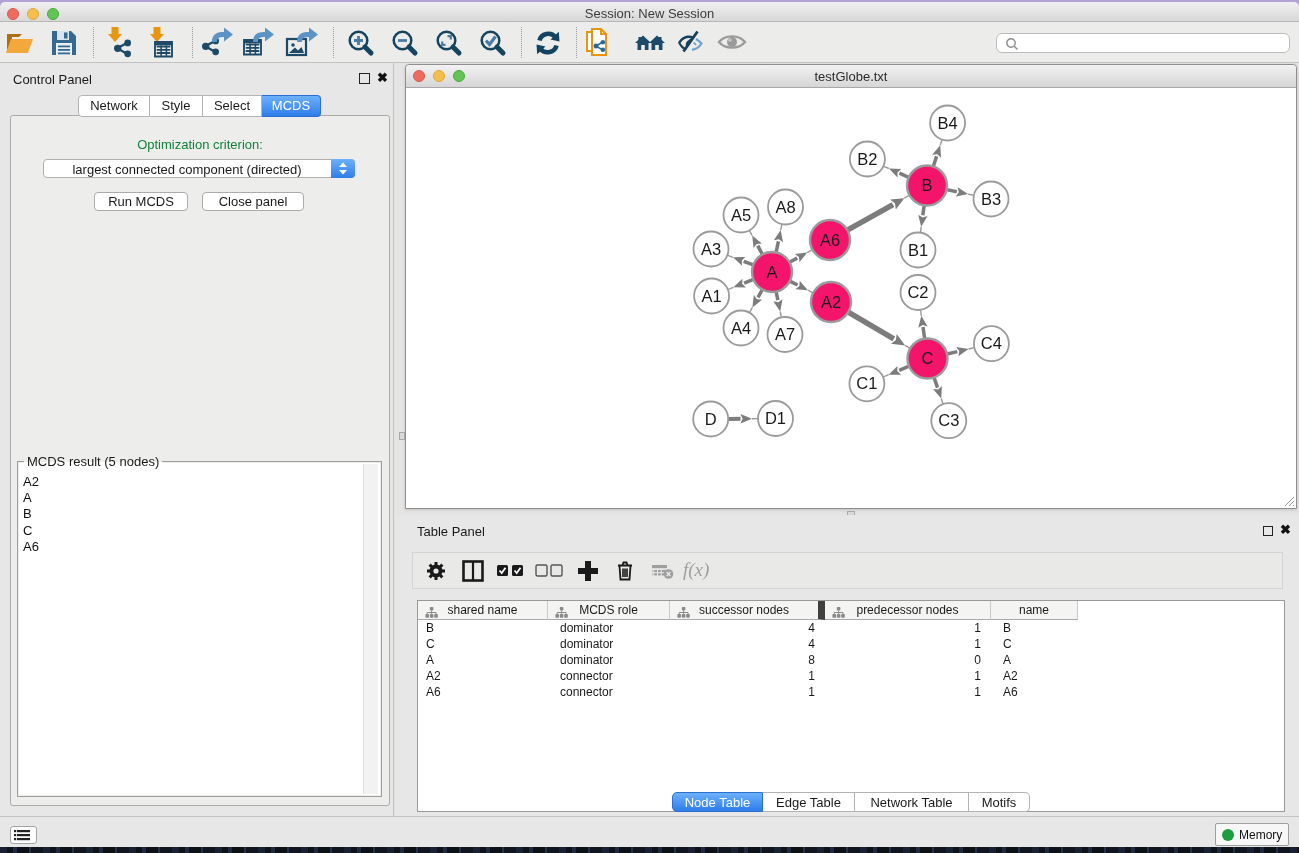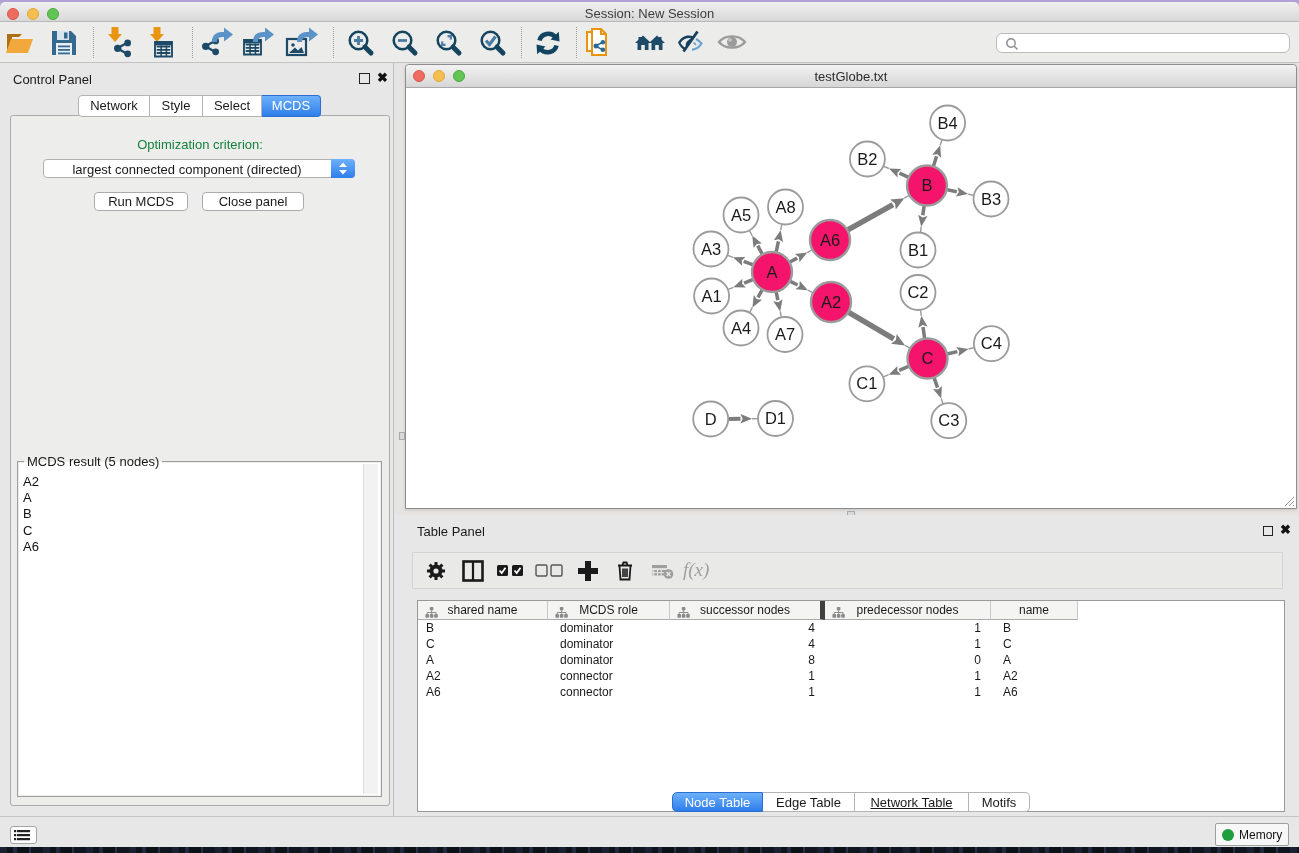--- a/index.html
+++ b/index.html
@@ -372,21 +372,21 @@
           </svg></span>shared name</div>
 <div style="position:absolute;left:130px;top:0;width:122px;height:19px;background:#f4f4f3;border-right:1px solid #c9c9c9;border-bottom:1px solid #ababab;text-align:center;font-size:12px;color:#1a1a1a;line-height:18px;"><span style="position:absolute;left:7px;top:3px;"><svg width="13" height="11" style="vertical-align:-1px;">
             <g fill="#8a8a8a">
               <rect x="4.8" y="0" width="3.6" height="3.4" rx="0.8"></rect>
               <rect x="0.4" y="7" width="3.6" height="3.8" rx="0.8"></rect>
               <rect x="4.8" y="7" width="3.6" height="3.8" rx="0.8"></rect>
               <rect x="9.2" y="7" width="3.6" height="3.8" rx="0.8"></rect>
               <path d="M6.6 3.4 V6.8 M2.2 7 V5.5 H11 V7" stroke="#8a8a8a" stroke-width="1" fill="none"></path>
             </g>
           </svg></span>MCDS role</div>
-<div style="position:absolute;left:252px;top:0;width:155px;height:19px;background:#f4f4f3;border-right:5px solid #404040;border-bottom:1px solid #ababab;text-align:center;font-size:12px;color:#1a1a1a;line-height:18px;"><span style="position:absolute;left:7px;top:3px;"><svg width="13" height="11" style="vertical-align:-1px;">
+<div style="position:absolute;left:252px;top:0;width:155px;height:19px;background:#f4f4f3;border-right:7px solid #404040;border-bottom:1px solid #ababab;text-align:center;font-size:12px;color:#1a1a1a;line-height:18px;"><span style="position:absolute;left:7px;top:3px;"><svg width="13" height="11" style="vertical-align:-1px;">
             <g fill="#8a8a8a">
               <rect x="4.8" y="0" width="3.6" height="3.4" rx="0.8"></rect>
               <rect x="0.4" y="7" width="3.6" height="3.8" rx="0.8"></rect>
               <rect x="4.8" y="7" width="3.6" height="3.8" rx="0.8"></rect>
               <rect x="9.2" y="7" width="3.6" height="3.8" rx="0.8"></rect>
               <path d="M6.6 3.4 V6.8 M2.2 7 V5.5 H11 V7" stroke="#8a8a8a" stroke-width="1" fill="none"></path>
             </g>
           </svg></span>successor nodes</div>
 <div style="position:absolute;left:407px;top:0;width:166px;height:19px;background:#f4f4f3;border-right:1px solid #c9c9c9;border-bottom:1px solid #ababab;text-align:center;font-size:12px;color:#1a1a1a;line-height:18px;"><span style="position:absolute;left:7px;top:3px;"><svg width="13" height="11" style="vertical-align:-1px;">
             <g fill="#8a8a8a">
@@ -431,21 +431,21 @@
 <span style="position:absolute;left:142px;top:1px;">connector</span>
 <span style="position:absolute;left:252px;top:1px;width:145px;text-align:right;">1</span>
 <span style="position:absolute;left:407px;top:1px;width:156px;text-align:right;">1</span>
 <span style="position:absolute;left:585px;top:1px;">A6</span>
       </div>
 </div>
 
   <div class="abs" id="bottomtabs" style="left:277px;top:277px;height:20px;display:flex;font-size:13px;">
 <div style="width:91px;background:linear-gradient(#6db1fc,#2e7de9);border:1px solid #2a6fd0;border-radius:5px 0 0 5px;text-align:center;line-height:19px;color:#fff;">Node Table</div>
 <div style="width:92px;background:#fff;border:1px solid #b3b3b3;border-left:none;text-align:center;line-height:19px;color:#1a1a1a;">Edge Table</div>
-<div style="width:114px;background:#fff;border:1px solid #b3b3b3;border-left:none;text-align:center;line-height:19px;color:#1a1a1a;text-decoration:underline;">Network Table</div>
+<div style="width:114px;background:#fff;border:1px solid #b3b3b3;border-left:none;text-align:center;line-height:19px;color:#1a1a1a;">Network Table</div>
 <div style="width:61px;background:#fff;border:1px solid #b3b3b3;border-left:none;border-radius:0 5px 5px 0;text-align:center;line-height:19px;color:#1a1a1a;">Motifs</div>
 </div>
 </div>
 
 <div class="abs" style="left:0;top:816px;width:1299px;height:31px;background:#e7e7e7;border-top:1px solid #c4c4c4;">
   <div class="abs" style="left:10px;top:9px;width:27px;height:18px;background:#fdfdfd;border:1px solid #a5a5a5;border-radius:3px;">
     <svg width="25" height="16">
         <g fill="#222">
           <rect x="6" y="3" width="13" height="2.2"></rect>
           <rect x="6" y="7" width="13" height="2.2"></rect>

